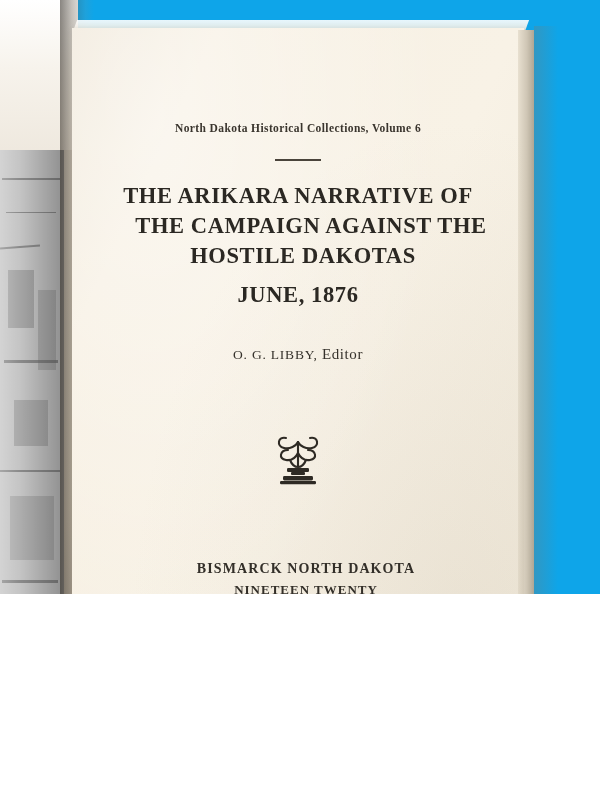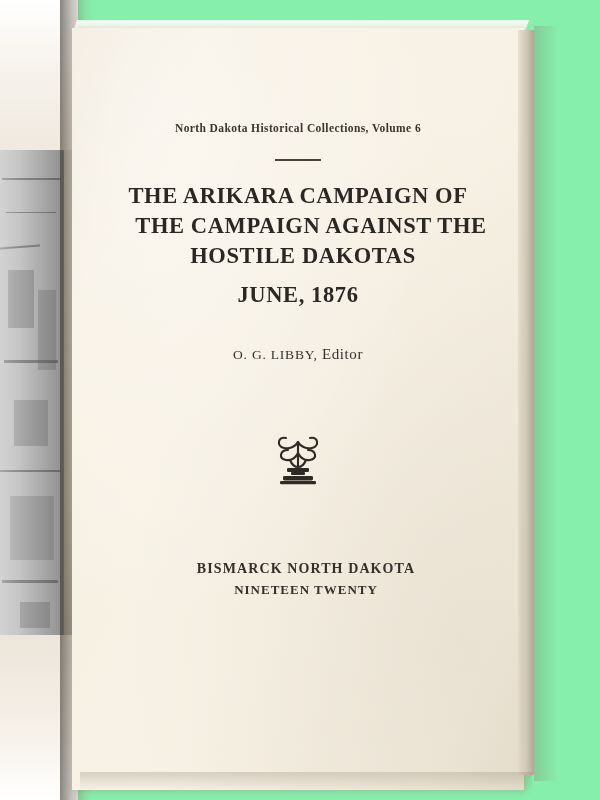--- a/index.html
+++ b/index.html
@@ -3,23 +3,23 @@
 <meta charset="utf-8">
 <style>
   html, body {
     margin: 0;
     padding: 0;
     background: #ffffff;
   }
   #page {
     position: relative;
     width: 600px;
-    height: 800px;
+    height: 594px;
     overflow: hidden;
-    background: #86efac;
+    background: #0ea5e9;
     font-family: "Liberation Serif", serif;
   }
 
   
   .left-page {
     position: absolute;
     left: 0;
     top: 0;
     width: 78px;
     height: 800px;
@@ -254,21 +254,21 @@
   <div class="page-bottom-shadow"></div>
   <div class="paper-noise"></div>
 
   <div class="content">
 
     <div class="series-line">North Dakota Historical Collections, Volume 6</div>
 
     <div class="rule"></div>
 
     <div class="title">
-      <span class="l1">THE ARIKARA CAMPAIGN OF</span>
+      <span class="l1">THE ARIKARA NARRATIVE OF</span>
       <span class="l2">THE CAMPAIGN AGAINST THE</span>
       <span class="l3">HOSTILE DAKOTAS</span>
       <span class="l4">JUNE, 1876</span>
     </div>
 
     <div class="editor">
       <span>O. G. LIBBY,</span>
       <span class="small-caps">Editor</span>
     </div>
 

